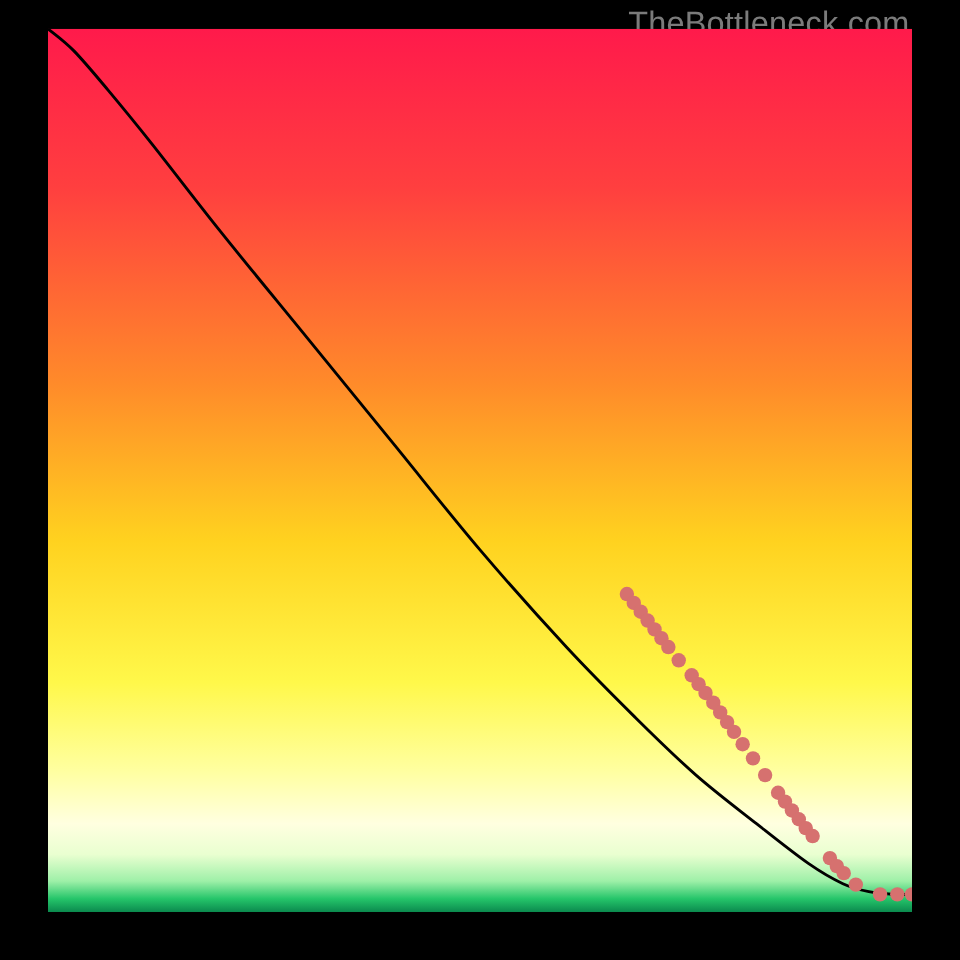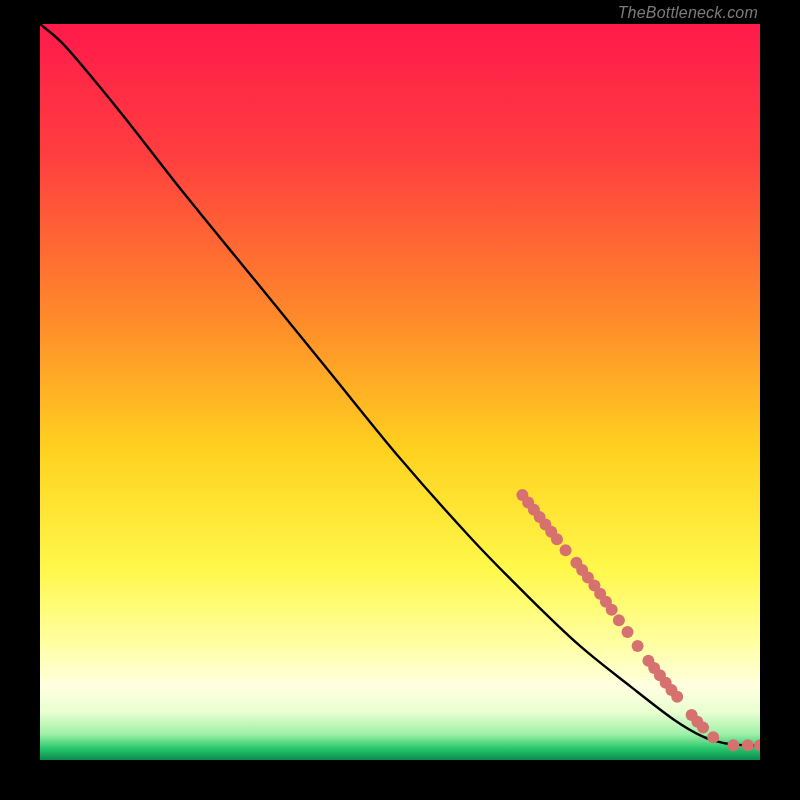--- a/index.html
+++ b/index.html
@@ -25,24 +25,23 @@
   }
   .gradient {
     position: absolute;
     inset: 0;
   }
   .watermark {
     position: absolute;
     top: 4px;
     right: 42px;
     color: #7b7b7b;
-    font-size: 16px;
+    font-size: 27px;
     font-weight: 500;
     letter-spacing: 0.2px;
-    font-style: italic;
   }
   svg.curve {
     position: absolute;
     inset: 0;
   }
 </style>
 </head>
 <body>
 
 <div class="frame">

